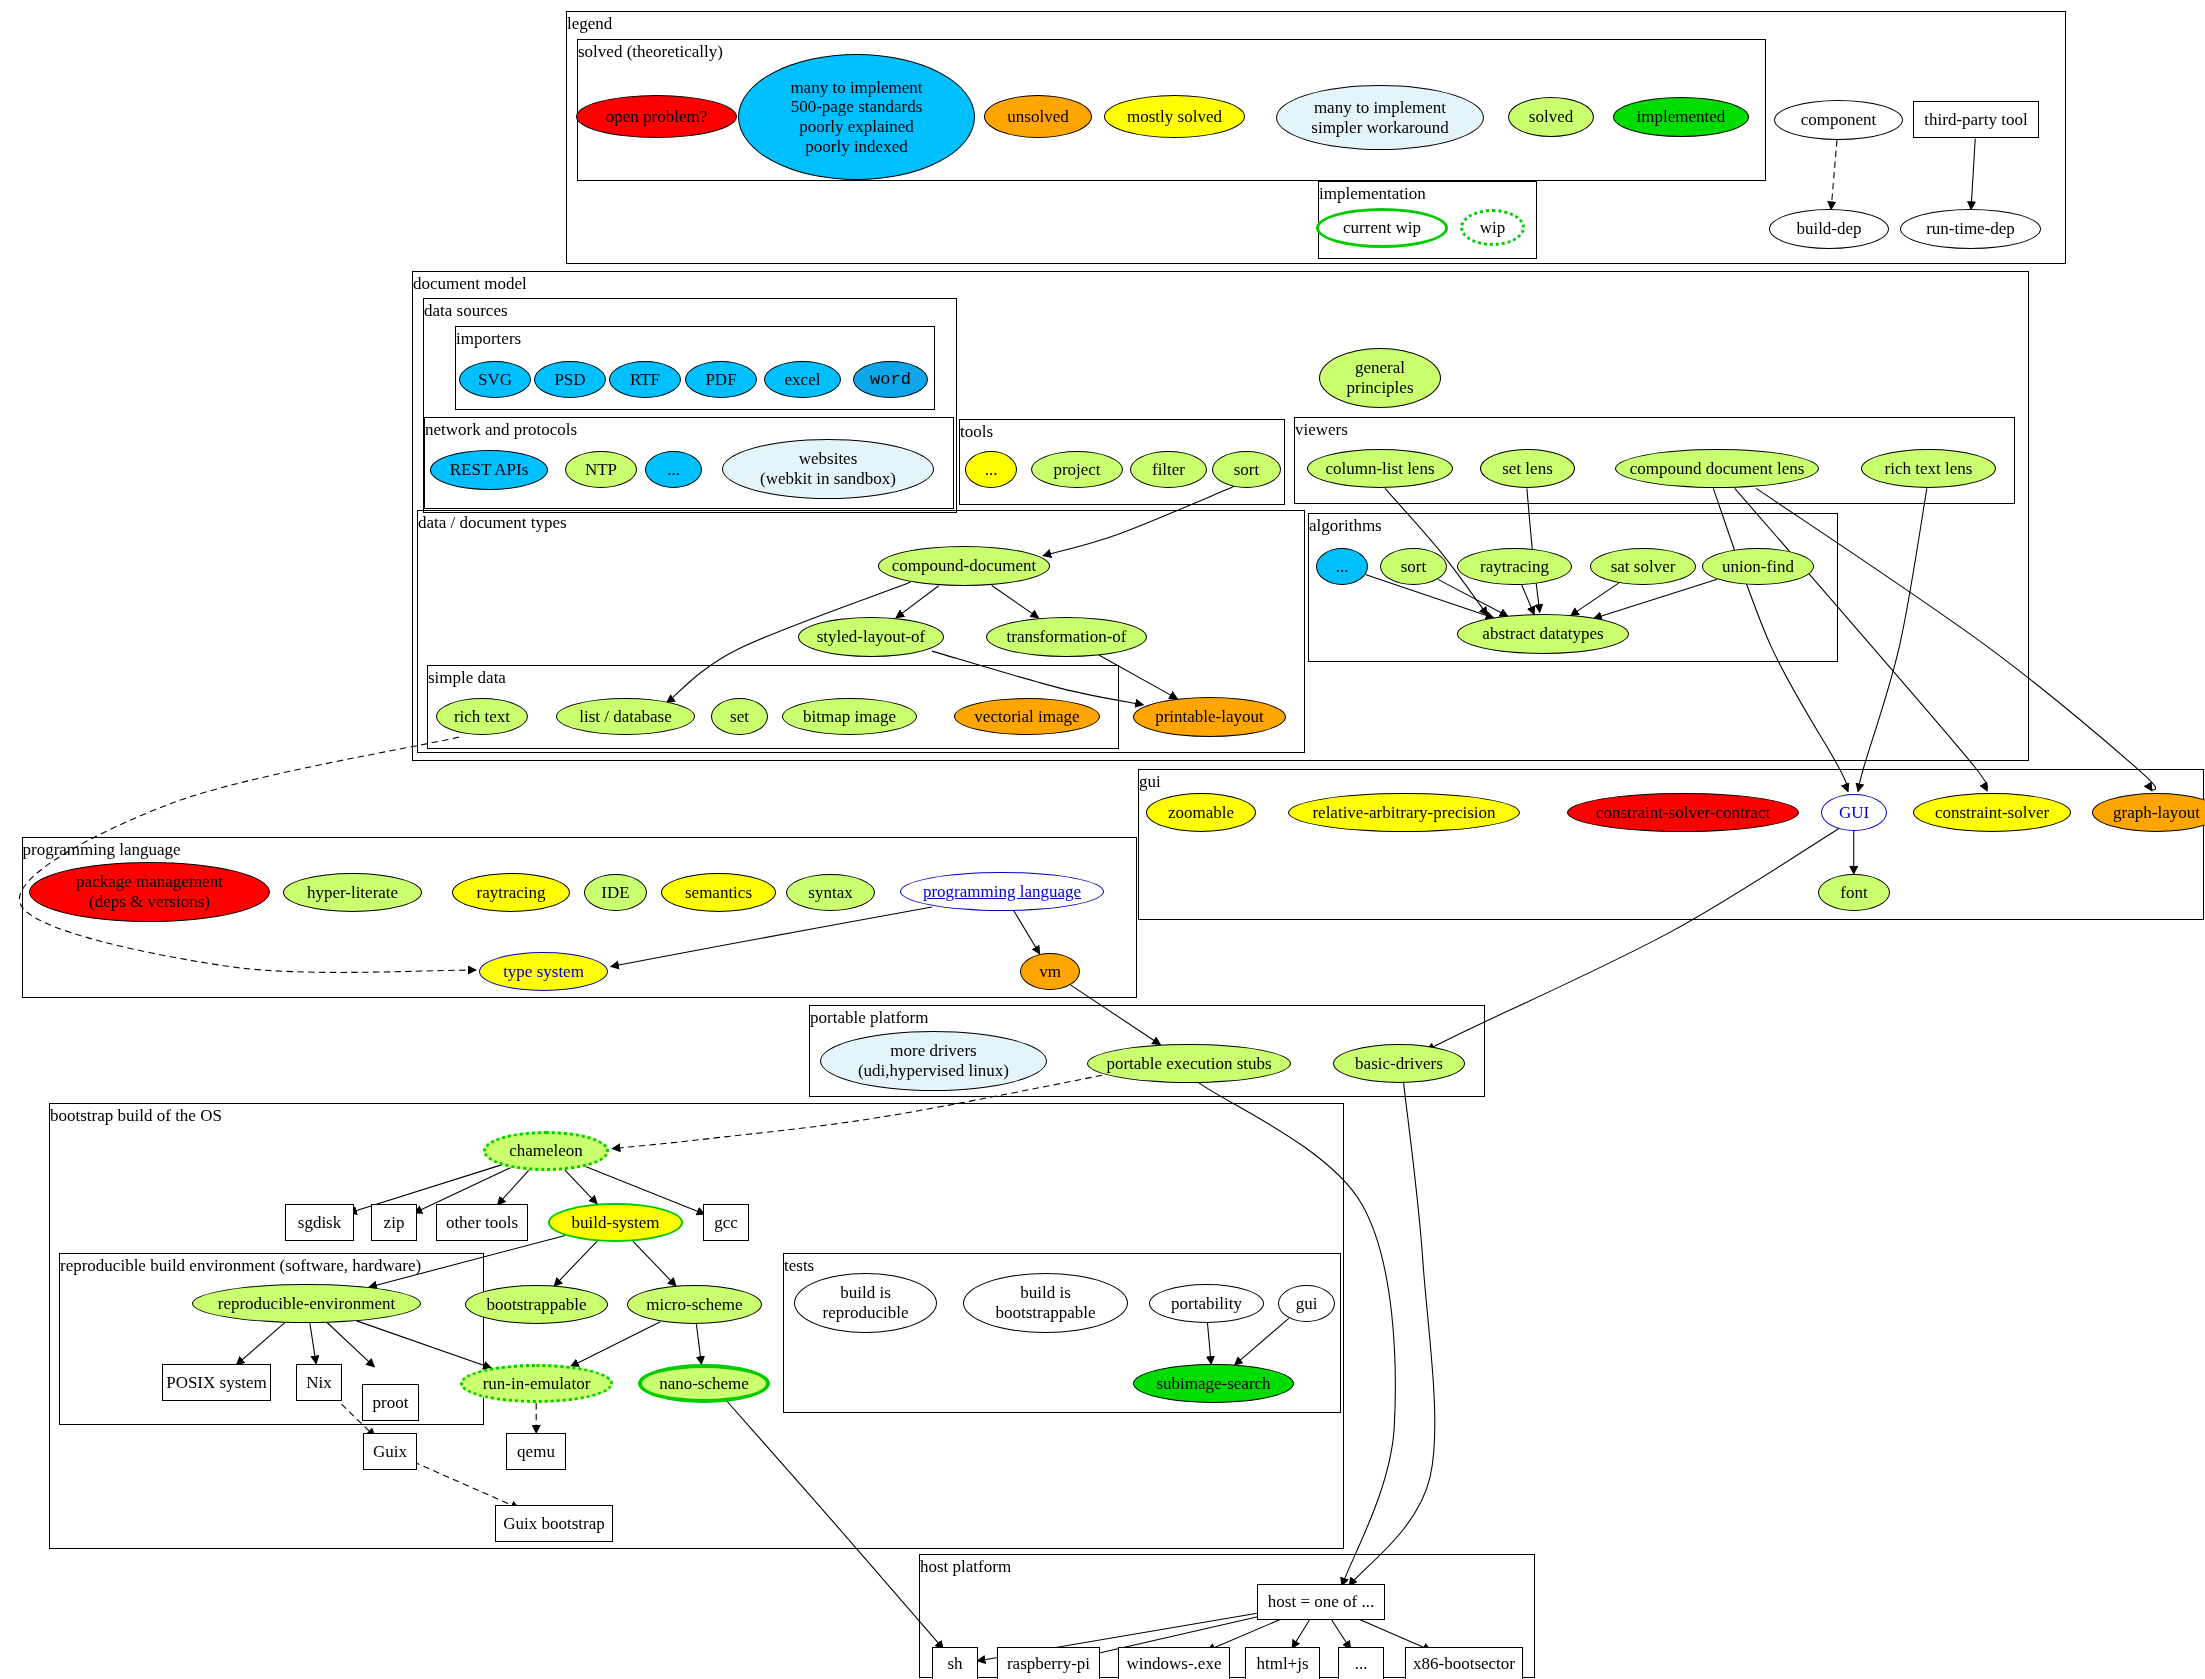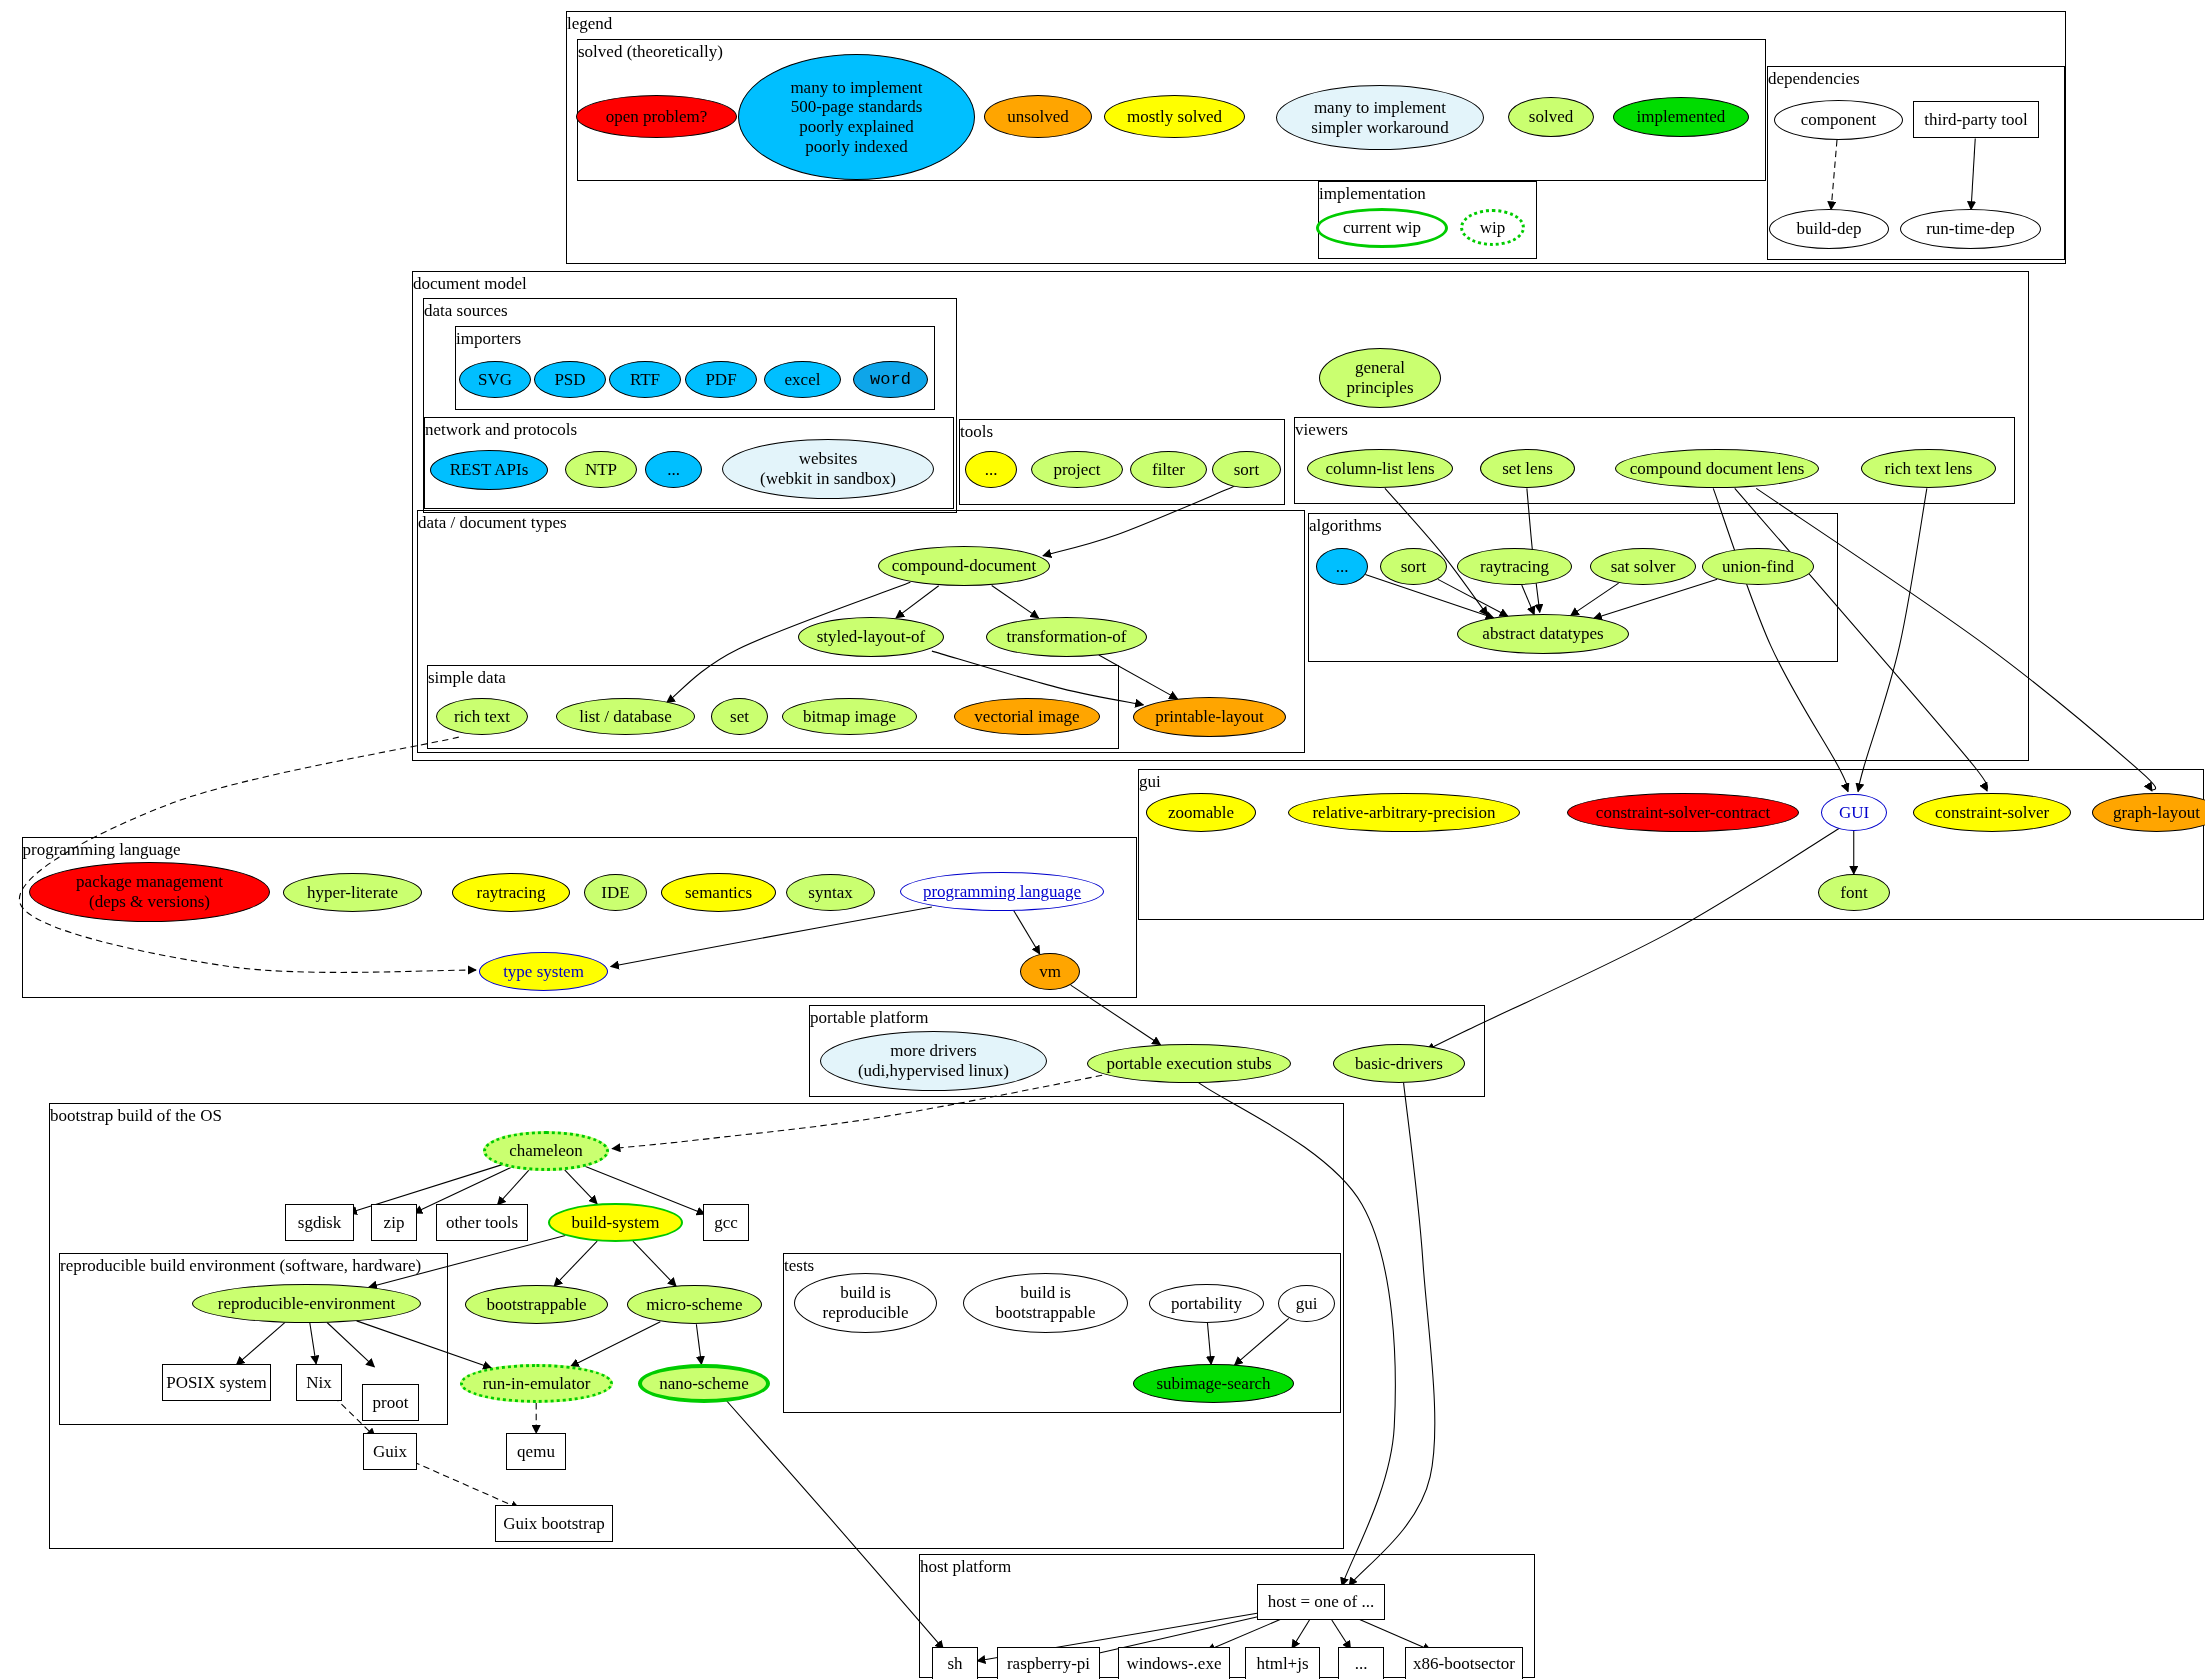--- a/index.html
+++ b/index.html
@@ -20,23 +20,20 @@
 <div id="diagram">
     <div class="cluster" style="left: 566px; top: 10.8px; width: 1498px; height: 251px;">
       <span>legend</span>
     </div>
     <div class="cluster" style="left: 577px; top: 39px; width: 1187px; height: 140px;">
       <span>solved (theoretically)</span>
     </div>
     <div class="cluster" style="left: 1318px; top: 181px; width: 217px; height: 76px;">
       <span>implementation</span>
     </div>
-    <div class="cluster" style="left: 1767px; top: 66px; width: 296px; height: 192px;">
-      <span>dependencies</span>
-    </div>
     <div class="cluster" style="left: 412px; top: 271px; width: 1615px; height: 488px;">
       <span>document model</span>
     </div>
     <div class="cluster" style="left: 423px; top: 298px; width: 532px; height: 213px;">
       <span>data sources</span>
     </div>
     <div class="cluster" style="left: 455px; top: 326px; width: 478px; height: 82px;">
       <span>importers</span>
     </div>
     <div class="cluster" style="left: 424px; top: 417px; width: 528px; height: 90px;">
@@ -62,21 +59,21 @@
     </div>
     <div class="cluster" style="left: 21.5px; top: 837px; width: 1113px; height: 159px;">
       <span>programming language</span>
     </div>
     <div class="cluster" style="left: 809px; top: 1005px; width: 674px; height: 90px;">
       <span>portable platform</span>
     </div>
     <div class="cluster" style="left: 49px; top: 1103px; width: 1293px; height: 444px;">
       <span>bootstrap build of the OS</span>
     </div>
-    <div class="cluster" style="left: 59px; top: 1253px; width: 387px; height: 170px;">
+    <div class="cluster" style="left: 59px; top: 1253px; width: 387px; height: 170px; padding-left: 36px;">
       <span>reproducible build environment (software, hardware)</span>
     </div>
     <div class="cluster" style="left: 783px; top: 1253px; width: 556px; height: 158px;">
       <span>tests</span>
     </div>
     <div class="cluster" style="left: 919px; top: 1554px; width: 614px; height: 122px;">
       <span>host platform</span>
     </div>
     <svg id="edges" width="2205" height="1680" viewBox="0 0 3076 2343">
       <defs>

